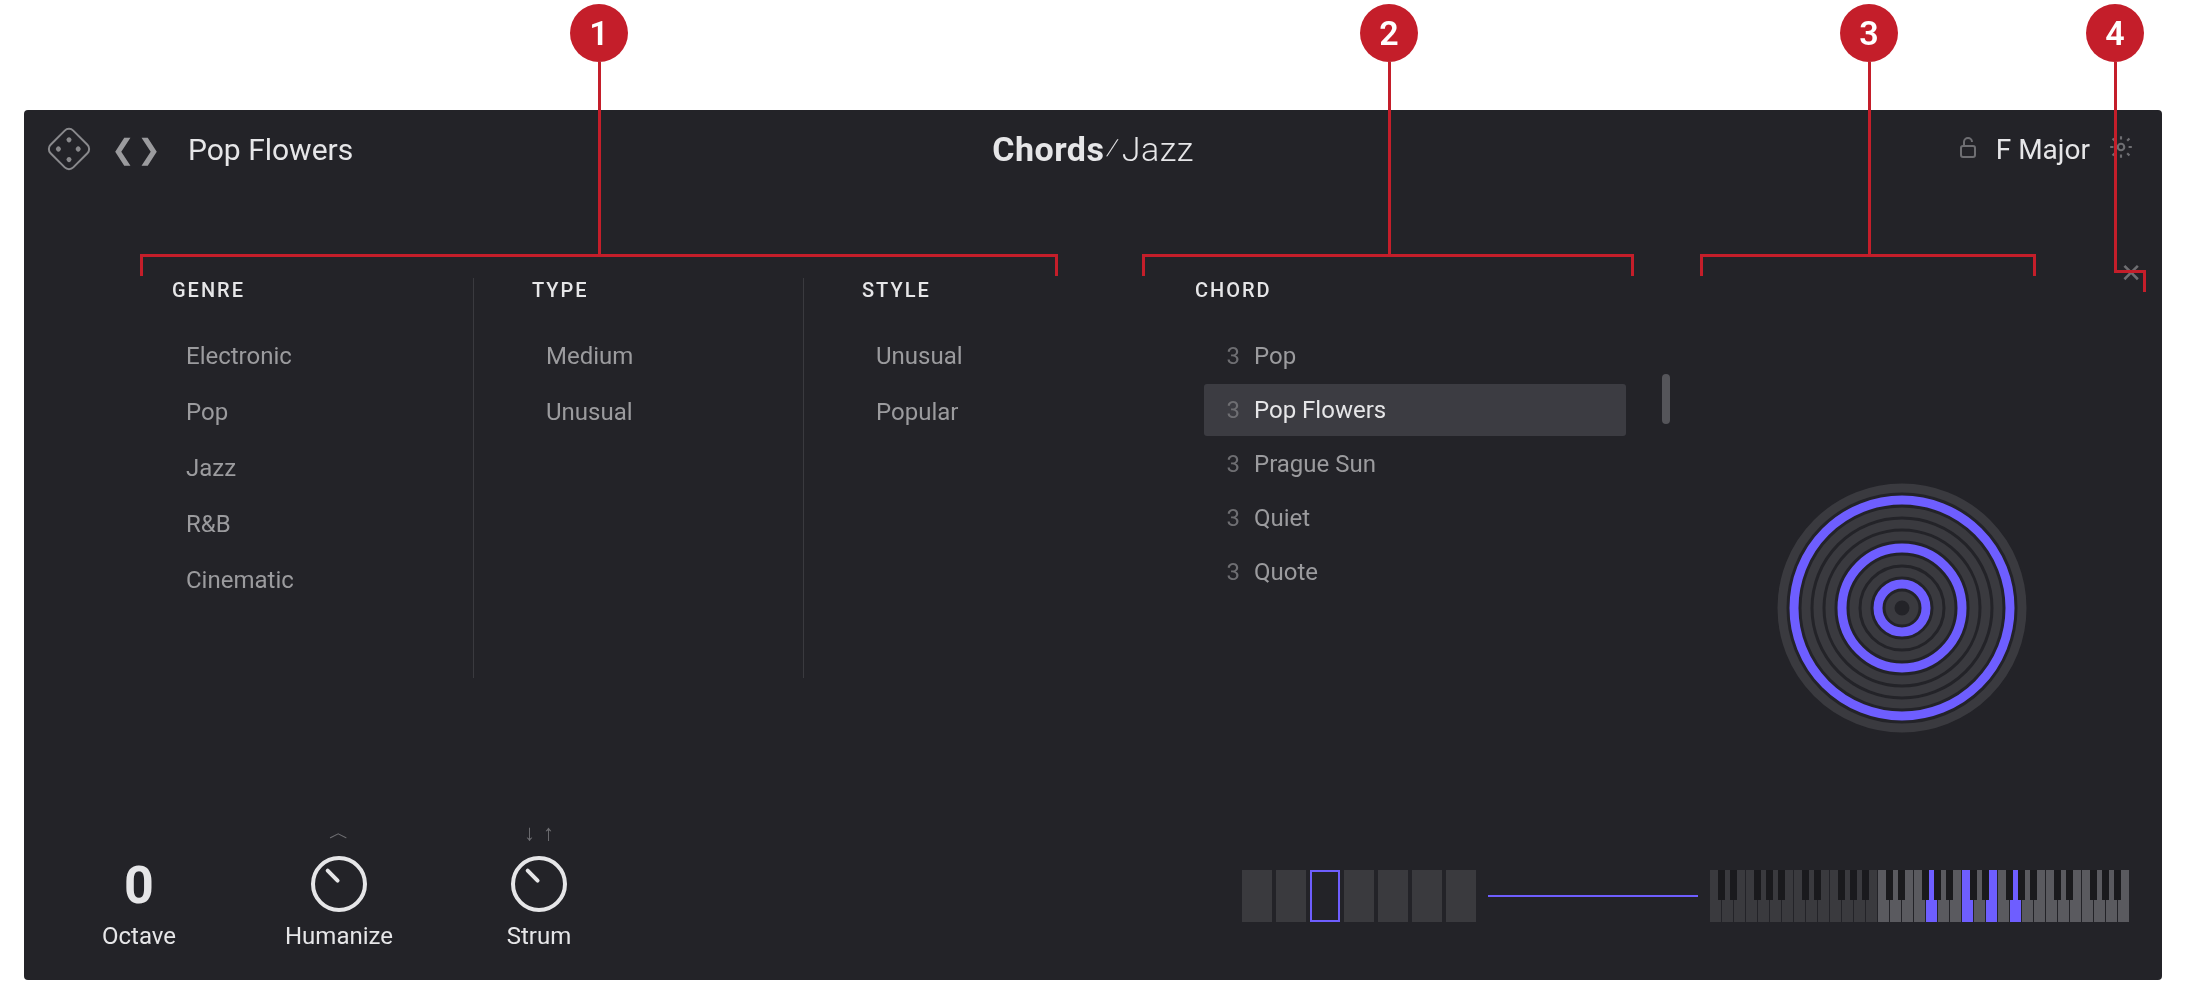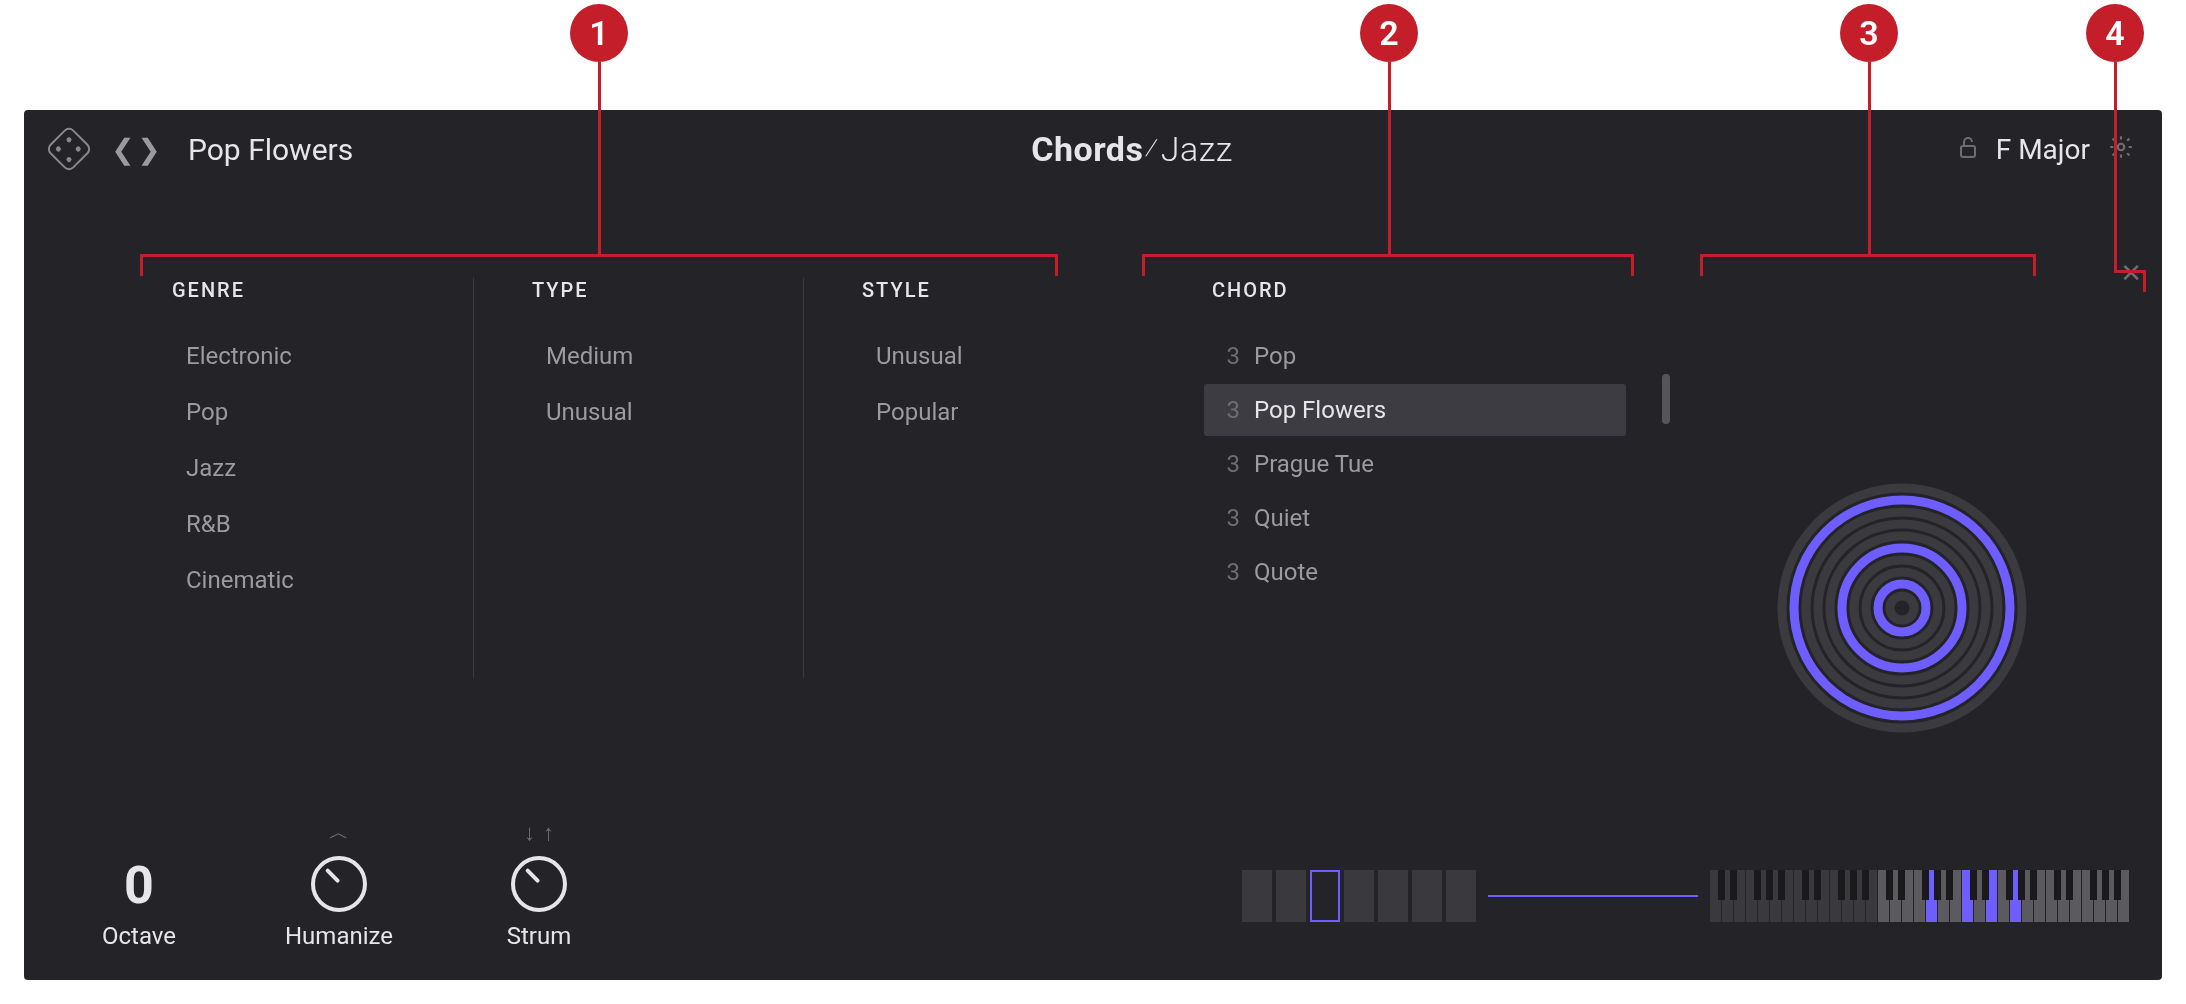--- a/index.html
+++ b/index.html
@@ -100,21 +100,21 @@
   .nav-arrows { display: flex; gap: 4px; margin-left: 10px; }
   .nav-arrow {
     width: 22px; height: 30px; display: flex; align-items: center; justify-content: center;
     color: var(--text-dim); font-size: 28px; cursor: pointer;
   }
   .preset-name { font-size: 30px; color: var(--text); margin-left: 12px; }
 
   .hdr-center {
     position: absolute; left: 50%; transform: translateX(-50%);
     font-size: 34px; font-weight: 300; letter-spacing: .5px;
-    display: flex; align-items: baseline; gap: 4px; margin-left: 39px;
+    display: flex; align-items: baseline; gap: 4px;
   }
   .hdr-center .brand-a { font-weight: 700; }
   .hdr-center .brand-sep { font-size: 22px; font-weight: 300; color: var(--text); transform: translateY(-6px) skewX(-15deg); }
   .hdr-center .brand-b { font-weight: 300; }
 
   .hdr-right {
     margin-left: auto;
     display: flex; align-items: center; gap: 18px;
     font-size: 28px;
   }
@@ -321,33 +321,33 @@
         <div class="col-item">Unusual</div>
       </div>
 
       <div class="col style">
         <div class="col-title">STYLE</div>
         <div class="col-item">Unusual</div>
         <div class="col-item">Popular</div>
       </div>
 
       <div class="col chord">
-        <div class="col-title" style="margin-left:18px">CHORD</div>
+        <div class="col-title" style="margin-left:1px">CHORD</div>
         <div id="chord-list">
             <div class="chord-row">
               <span class="count">3</span>
               <span>Pop</span>
             </div>
             <div class="chord-row selected">
               <span class="count">3</span>
               <span>Pop Flowers</span>
             </div>
             <div class="chord-row">
               <span class="count">3</span>
-              <span>Prague Tue</span>
+              <span>Prague Sun</span>
             </div>
             <div class="chord-row">
               <span class="count">3</span>
               <span>Quiet</span>
             </div>
             <div class="chord-row">
               <span class="count">3</span>
               <span>Quote</span>
             </div>
           </div>

